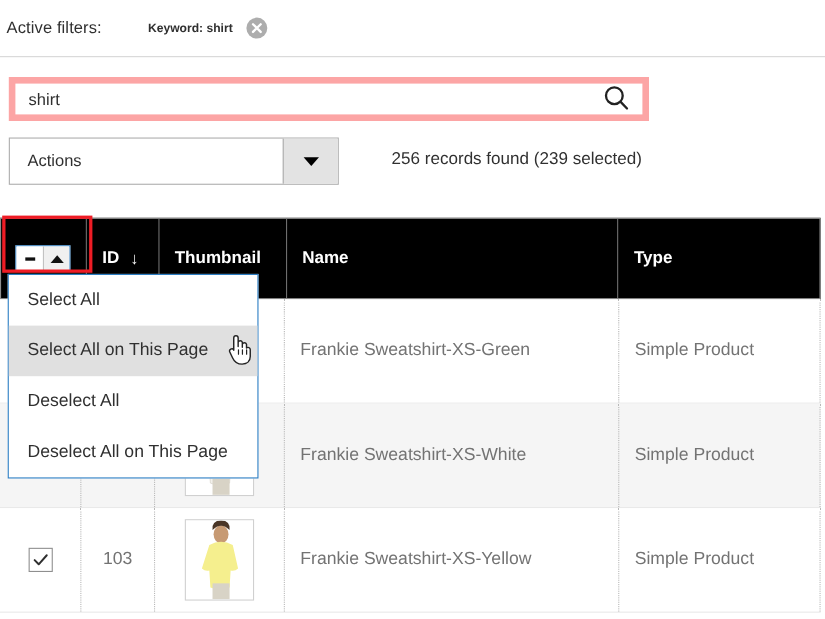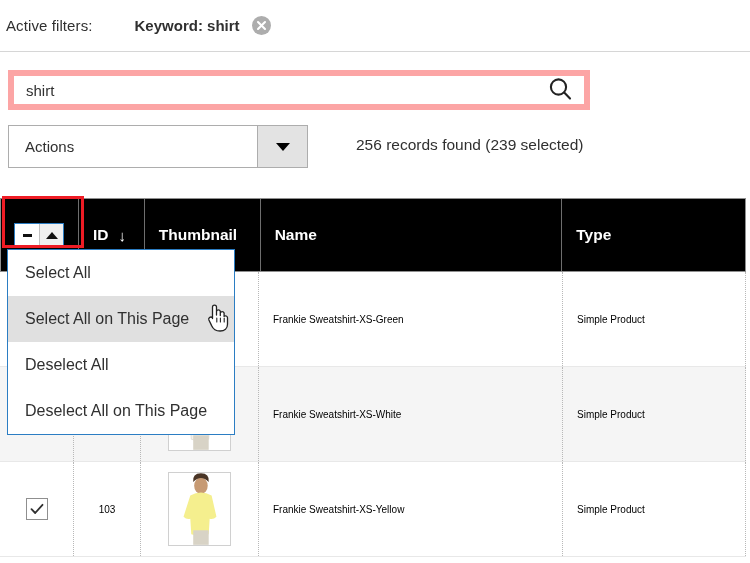--- a/index.html
+++ b/index.html
@@ -17,21 +17,21 @@
     border-bottom: 1px solid #d6d6d6;
     display: flex; align-items: center;
   }
   .filters-label {
     font-size: 15px; color: #303030; margin-left: 6px; letter-spacing: 0.1px;
   }
   .filter-chip {
     display: flex; align-items: center; margin-left: 42px;
   }
   .filter-chip-text {
-    font-size: 15px; font-weight: bold; color: #303030;
+    font-size: 11px; font-weight: bold; color: #303030;
   }
   .chip-close {
     width: 19px; height: 19px; border-radius: 50%;
     background: #adadad; margin-left: 12px;
     position: relative; cursor: pointer; flex: none;
   }
   .chip-close svg { position: absolute; left: 0; top: 0; }
 
   
   .search-wrap {
@@ -122,21 +122,21 @@
   
   .rows { position: absolute; left: 0; top: 74px; width: 746px; }
   .row {
     position: relative; display: flex; height: 95px;
     border-bottom: 1px solid #e8e8e8;
   }
   .row.alt { background: #f5f5f5; }
   .row.plain { background: #ffffff; }
   .td {
     height: 100%; display: flex; align-items: center;
-    font-size: 10px; color: #000000;
+    font-size: 16px; color: #737373;
     border-right: 1px dotted #b8b8b8;
   }
   .td-check { width: 74px; justify-content: center; }
   .td-id { width: 67px; justify-content: center; }
   .td-thumb { width: 118px; justify-content: center; }
   .td-name { width: 304px; padding-left: 14px; }
   .td-type { width: 183px; padding-left: 14px; border-right: 1px dotted #b8b8b8; }
 
   .row-checkbox {
     width: 22px; height: 22px; border: 1px solid #8f8f8f; background: #fff;

